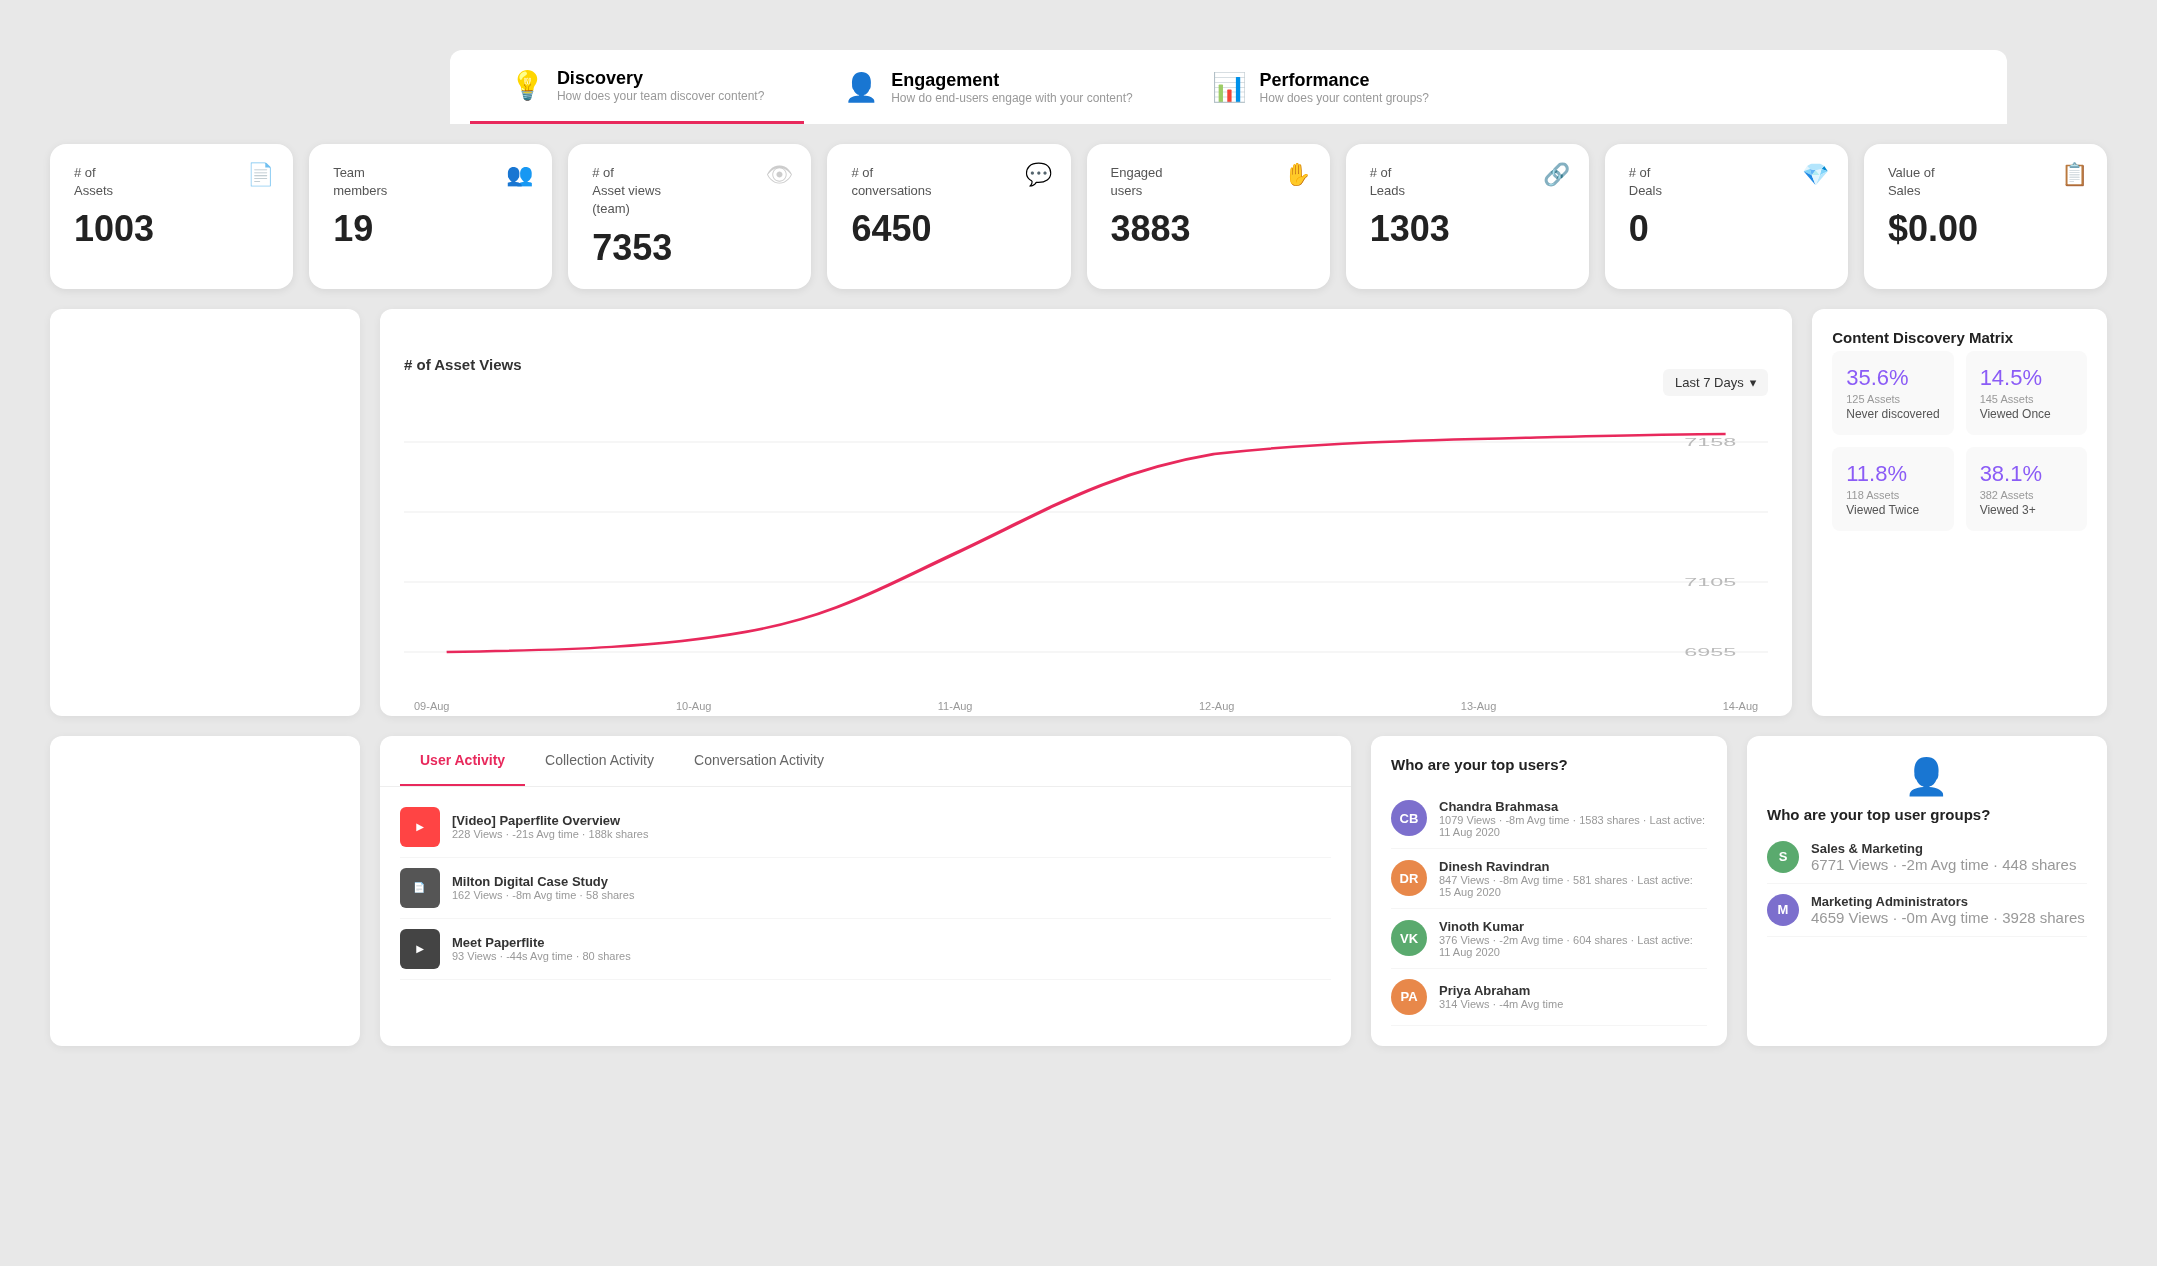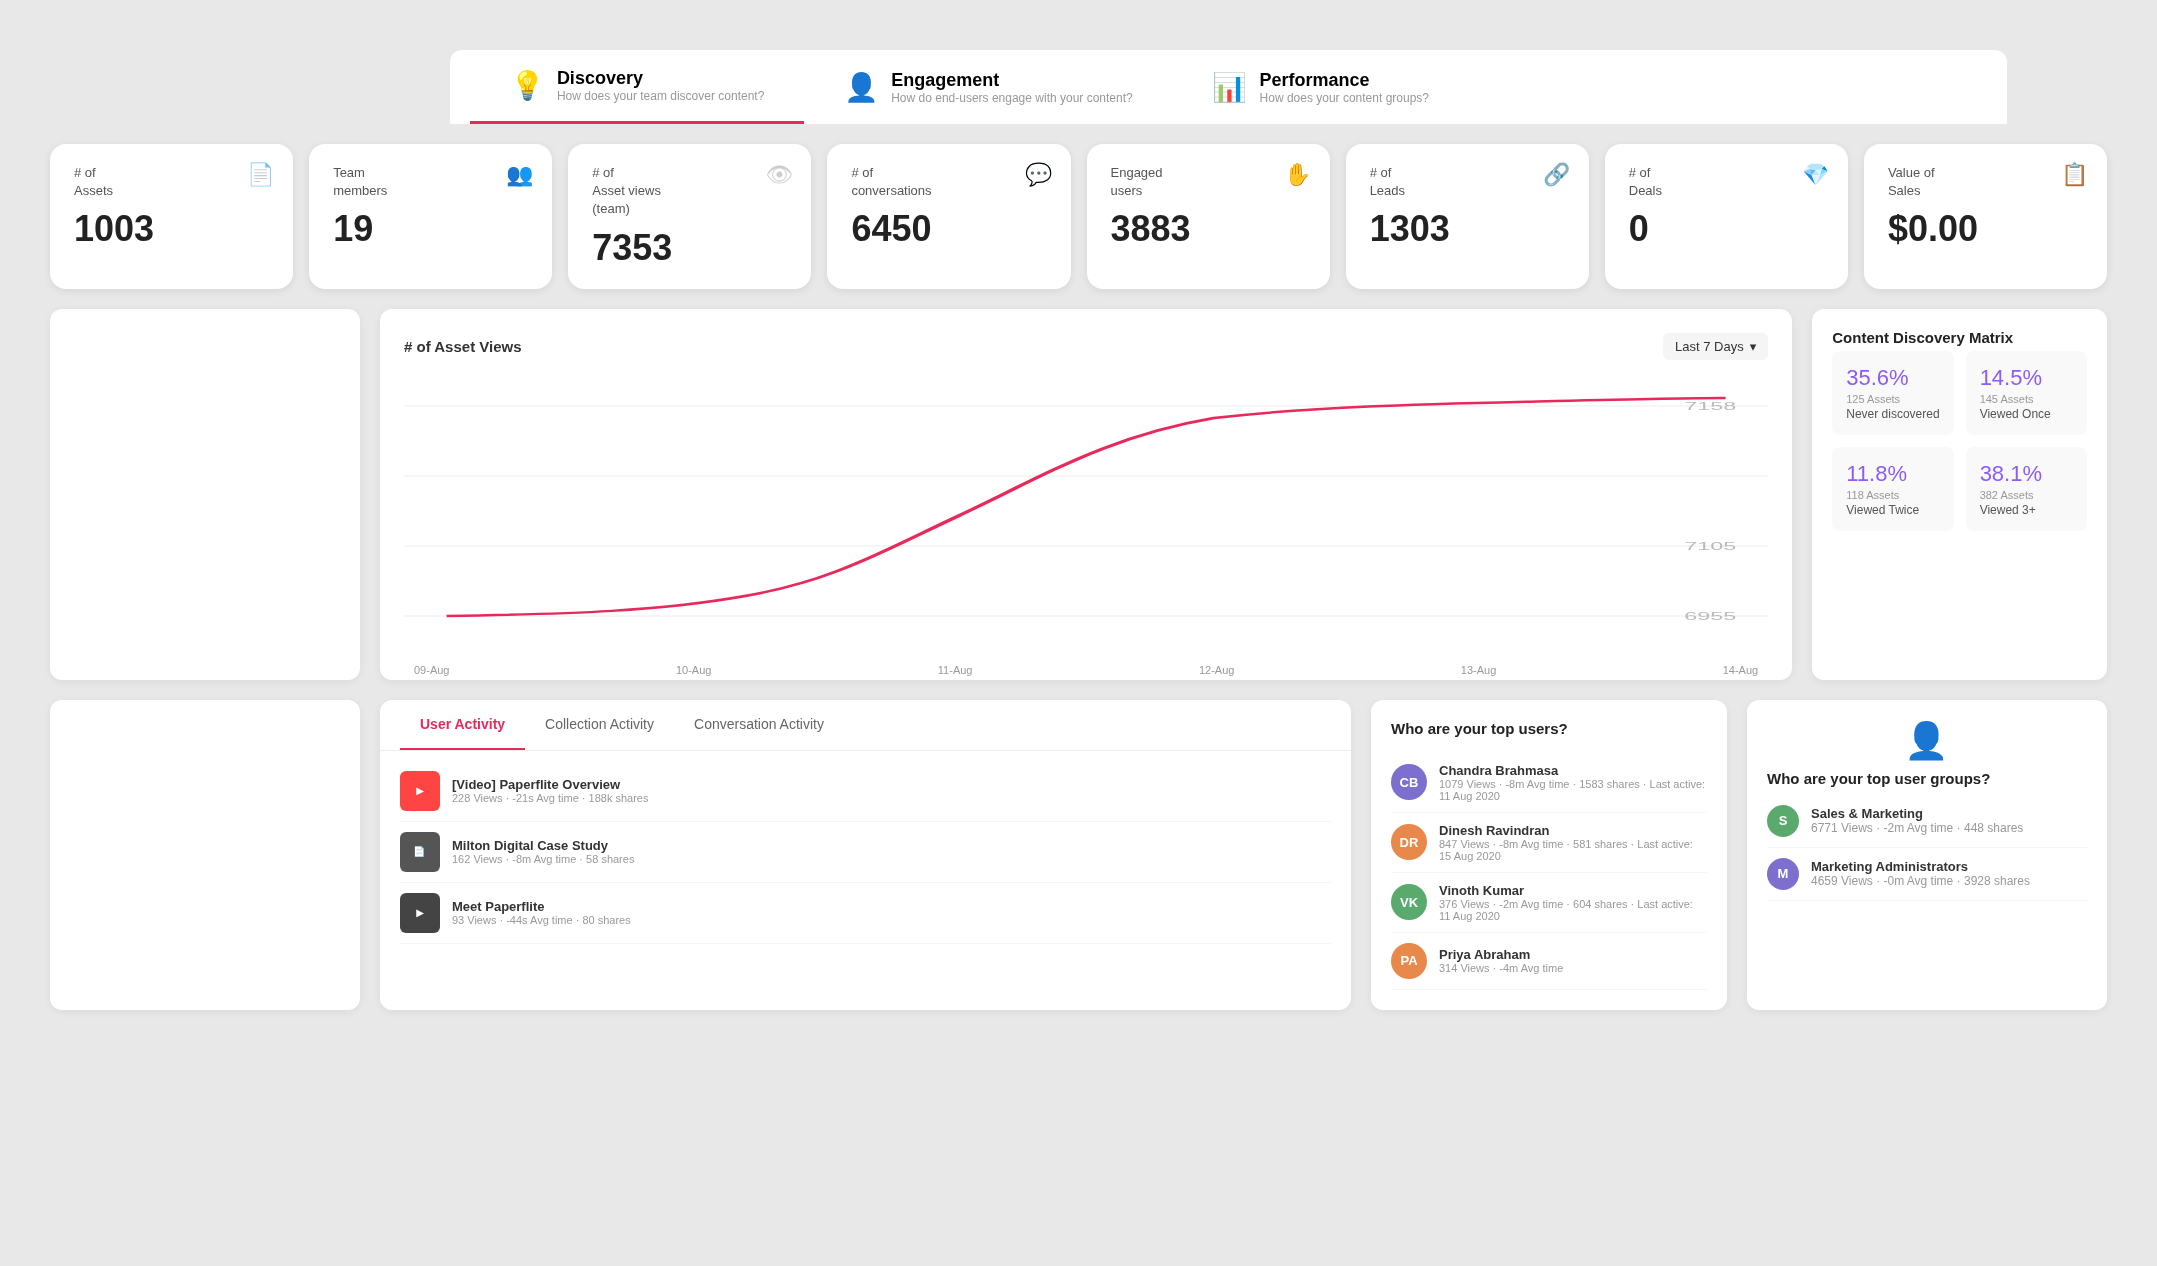--- a/index.html
+++ b/index.html
@@ -110,20 +110,21 @@
     .chart-filter {
       display: flex;
       align-items: center;
       gap: 6px;
       font-size: 13px;
       color: #333;
       cursor: pointer;
       background: #f5f5f5;
       padding: 6px 12px;
       border-radius: 6px;
+      margin-top: 36px;
     }
 
     .chart-area {
       position: relative;
       height: 280px;
     }
 
     .chart-svg {
       width: 100%;
       height: 100%;
@@ -342,21 +343,21 @@
       color: white;
     }
 
     .group-info .name {
       font-size: 13px;
       font-weight: 600;
       color: #333;
     }
 
     .group-info .meta {
-      font-size: 12px;
+      font-size: 15px;
       color: #999;
     }
   </style>
 </head>
 <body>
 
 <div class="main-container">
 
   <div class="nav-tabs">
     <div class="nav-tab active">

